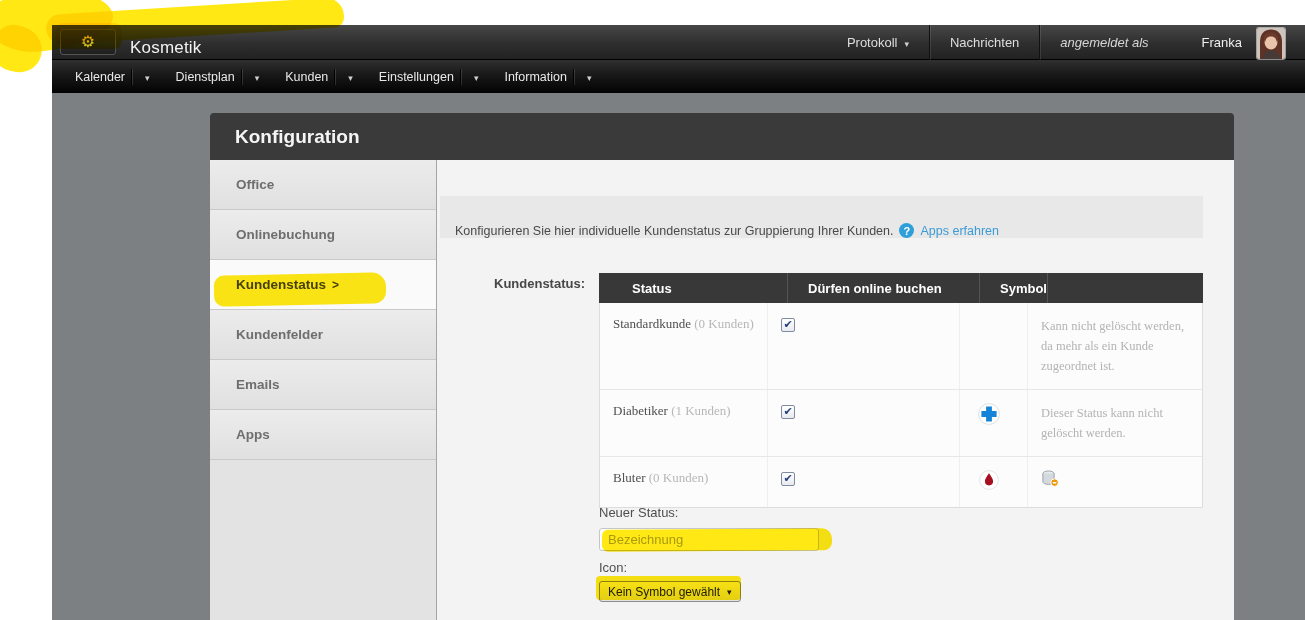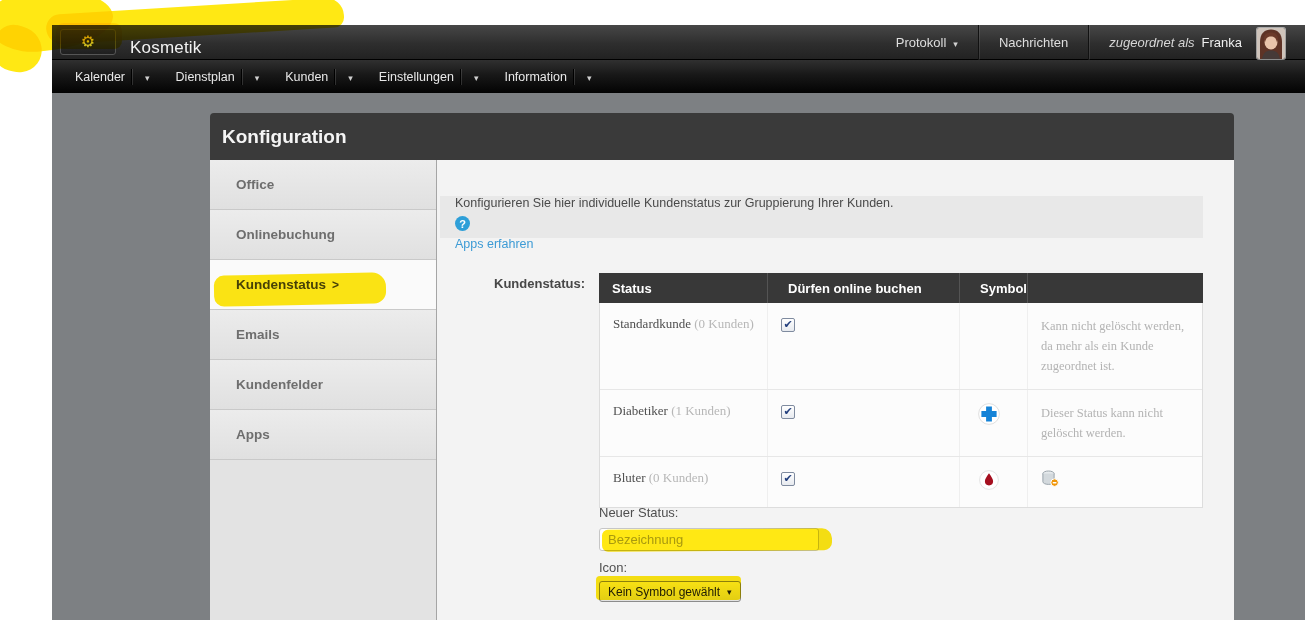--- a/index.html
+++ b/index.html
@@ -17,64 +17,64 @@
     background:linear-gradient(180deg,#3c3c3c,#1f1f1f); border:1px solid #555;
     border-radius:3px; display:flex; align-items:center; justify-content:center; cursor:pointer; }
   .gear { color:#d6d6d6; font-size:16px; line-height:1; }
   .app-title { position:absolute; left:78px; top:0; height:46px; display:flex; align-items:center;
     color:#f2f2f2; font-size:17px; letter-spacing:.2px; }
   .topbar-right { position:absolute; right:0; top:0; height:35px; display:flex; align-items:stretch; }
   .tb-item { display:flex; align-items:center; padding:0 20px; color:#dedede; font-size:13px; gap:7px; }
   .tb-sep { width:1px; background:#111; box-shadow:1px 0 0 rgba(255,255,255,.10); }
   .tb-arrow { font-size:9px; color:#cfcfcf; margin-top:2px; }
   .signed-prefix { font-style:italic; color:#d6d6d6; }
-  .user-name { color:#efefef; }
+  .user-name { color:#efefef;margin-left:46px; }
   .avatar { width:28px; height:31px; margin-left:8px; border-radius:2px; overflow:hidden;
     box-shadow:0 0 0 1px rgba(255,255,255,.55); align-self:center; margin-top:2px; }
 
   
   .navbar { position:absolute; left:0; right:0; top:35px; height:33px;
     background:linear-gradient(180deg,#303030 0%,#181818 45%,#030303 100%);
     display:flex; align-items:center; padding-left:13px; }
   .nav-item { display:flex; align-items:center; height:100%; }
   .nav-label { color:#e8e8e8; font-size:12.5px; padding:0 6px 0 10px; cursor:pointer; }
   .nav-sep { width:1px; height:16px; background:#000; box-shadow:1px 0 0 rgba(255,255,255,.14); }
   .nav-arrow { color:#cfcfcf; font-size:9px; padding:0 16px 0 13px; cursor:pointer; margin-top:2px; }
 
   
   .stage { position:absolute; left:0; right:0; top:68px; bottom:0; background:#7d8083; }
   .panel { position:absolute; left:158px; top:20px; width:1024px; bottom:0; }
   .panel-header { height:47px; background:#3a3a3a; border-radius:4px 4px 0 0;
-    color:#f5f5f5; font-size:19px; font-weight:bold; display:flex; align-items:center; padding-left:12px; }
+    color:#f5f5f5; font-size:19px; font-weight:bold; display:flex; align-items:center; padding-left:25px; }
   .panel-body { position:absolute; top:47px; left:0; right:0; bottom:0; background:#f3f3f3; }
 
   
   .sidebar { position:absolute; left:0; top:0; bottom:0; width:227px; background:#e3e3e3;
     border-right:1px solid #a5a5a5; }
   .side-item { height:50px; display:flex; align-items:center; padding-left:26px;
     border-bottom:1px solid #c9c9c9; color:#6e6e6e; font-weight:bold; font-size:13.5px; cursor:pointer;
     background:linear-gradient(180deg,#ececec,#e0e0e0); }
   .side-item.active { background:#fafafa; color:#474747; }
   .side-arrow { margin-left:6px; font-size:12px; color:#474747; font-weight:bold; }
 
   
   .content { position:absolute; left:200px; right:0; top:0; bottom:0; }
   .info-box { position:absolute; left:30px; top:36px; width:763px; height:42px; background:#e8e8e8;
-    display:flex; align-items:flex-start; padding:0 15px; font-size:12.5px; color:#4a4a4a; gap:6px;flex-direction:column; }
+    display:flex; align-items:flex-end; padding:0 15px; font-size:12.5px; color:#4a4a4a; gap:6px; }
   .help-icon { width:15px; height:15px; border-radius:50%; background:#2e9fd8; color:#fff;
     font-size:11px; font-weight:bold; display:inline-flex; align-items:center; justify-content:center; flex:0 0 auto; }
   .info-link { color:#3d9bd5; text-decoration:none; cursor:pointer; }
 
   .section-label { position:absolute; left:0; top:116px; width:175px; text-align:right;
     font-size:13px; font-weight:bold; color:#474747; }
 
   
   .table { position:absolute; left:189px; top:113px; width:604px; }
   .t-head { display:grid; grid-template-columns:168px 192px 68px 176px; background:#383838; height:30px; }
-  .th { color:#fff; font-size:13px; font-weight:bold; display:flex; align-items:center; padding-left:13px; }
+  .th { color:#fff; font-size:13px; font-weight:bold; display:flex; align-items:center; padding-left:13px;margin-left:20px; }
   .th + .th { border-left:1px solid rgba(255,255,255,.14);padding-left:20px; }
   .t-body { background:#fcfcfc; border:1px solid #ddd; border-top:none;font-family:Liberation Serif, serif; }
   .t-row { display:grid; grid-template-columns:167px 192px 68px 175px; }
   .t-row + .t-row { border-top:1px solid #e7e7e7; }
   .td { padding:13px 10px 13px 13px; font-size:13px; }
   .td + .td { border-left:1px solid #efefef; }
   .status-name { color:#4f4f4f; }
   .status-count { color:#b7b7b7; }
   .cb { width:14px; height:14px; border:1px solid #7f8b9f; border-radius:2px;
     background:linear-gradient(180deg,#fff,#e7eaef); display:inline-flex; align-items:center;
@@ -126,21 +126,21 @@
         <div class="tb-item">
           <span>Protokoll</span>
           <span class="tb-arrow">▾</span>
         </div>
         <div class="tb-sep"></div>
         <div class="tb-item">
           <span>Nachrichten</span>
         </div>
         <div class="tb-sep"></div>
         <div class="tb-item">
-          <span class="signed-prefix">zugeordnet als</span>
+          <span class="signed-prefix">angemeldet als</span>
           <span class="user-name">Franka</span>
           <span class="avatar">
             <svg width="28" height="31" viewBox="0 0 28 31" xmlns="http://www.w3.org/2000/svg">
               <rect width="28" height="31" fill="#cfc4bb"></rect>
               <path d="M3 14C3 5 8 1.5 14 1.5S25 5 25 14v17H3z" fill="#5e3326"></path>
               <ellipse cx="14" cy="14" rx="6.5" ry="7.5" fill="#e9c4ab"></ellipse>
               <path d="M5 31c1-6.5 4.5-8.5 9-8.5s8 2 9 8.5z" fill="#463a38"></path>
               <path d="M7 11c0-4.5 3-6.5 7-6.5s7 2 7 6.5l-1 3.5c-.8-4.5-3-6-6-6s-5.2 1.5-6 6z" fill="#6b3a2a"></path>
             </svg>
           </span>
@@ -185,24 +185,24 @@
                 <span>Office</span>
               </div>
               <div class="side-item">
                 <span>Onlinebuchung</span>
               </div>
               <div class="side-item active">
                 <span>Kundenstatus</span>
                 <span class="side-arrow">&gt;</span>
               </div>
               <div class="side-item">
+                <span>Kundenfelder</span>
+              </div>
+              <div class="side-item">
                 <span>Emails</span>
-              </div>
-              <div class="side-item">
-                <span>Kundenfelder</span>
               </div>
               <div class="side-item">
                 <span>Apps</span>
               </div>
             </aside>
           <section class="content">
 
             <div class="info-box">
               <span>Konfigurieren Sie hier individuelle Kundenstatus zur Gruppierung Ihrer Kunden.</span>
               <span class="help-icon">?</span>

